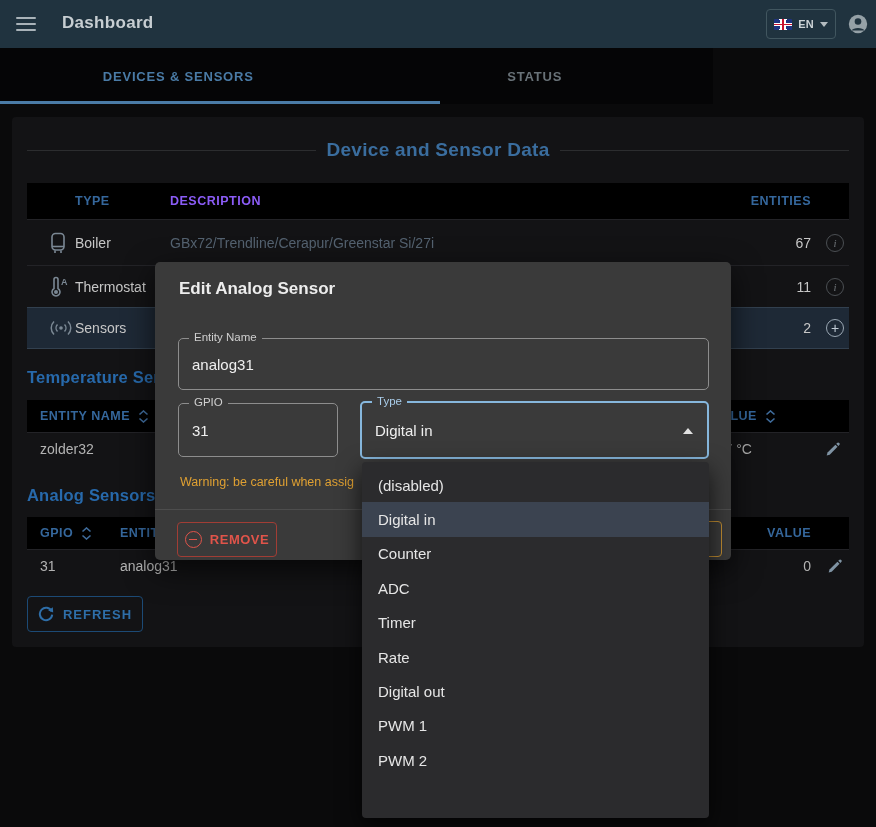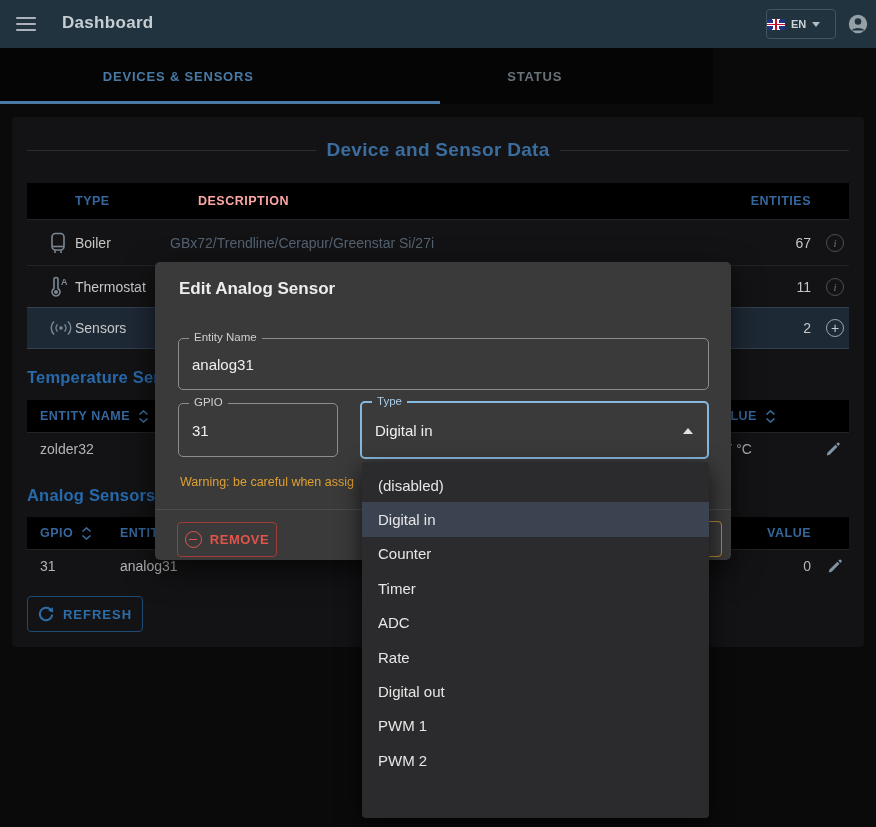--- a/index.html
+++ b/index.html
@@ -4,21 +4,21 @@
 <style>
   * { margin:0; padding:0; box-sizing:border-box; }
   html,body { width:876px; height:827px; background:#0a0a0b; font-family:"Liberation Sans",sans-serif; overflow:hidden; position:relative; }
   .abs { position:absolute; }
 
   
   .appbar { left:0; top:0; width:876px; height:48px; background:#20333f; }
   .hamburger { left:16px; top:17px; width:20px; height:14px; cursor:pointer; }
   .hamburger span { display:block; width:20px; height:2px; background:#a9b3b9; margin-bottom:4px; border-radius:1px; }
   .app-title { left:62px; top:13px; font-size:17px; font-weight:bold; color:#c7ced2; letter-spacing:.3px; }
-  .lang-btn { left:766px; top:9px; width:70px; height:30px; border:1px solid #41565f; border-radius:4px; display:flex; align-items:center; gap:6px; cursor:pointer; }
+  .lang-btn { left:766px; top:9px; width:70px; height:30px; border:1px solid #41565f; border-radius:4px; display:flex; align-items:center; justify-content:center; gap:6px; cursor:pointer; }
   .uk-flag { width:18px; height:11px; border-radius:1px;
     background:
       linear-gradient(to bottom, transparent 44%, #c8102e 44%, #c8102e 56%, transparent 56%),
       linear-gradient(to right, transparent 44%, #c8102e 44%, #c8102e 56%, transparent 56%),
       linear-gradient(to bottom, transparent 34%, #fff 34%, #fff 66%, transparent 66%),
       linear-gradient(to right, transparent 36%, #fff 36%, #fff 64%, transparent 64%),
       linear-gradient(63deg, transparent 44%, #fff 44%, #fff 56%, transparent 56%),
       linear-gradient(-63deg, transparent 44%, #fff 44%, #fff 56%, transparent 56%),
       #1f337e; }
   .lang-label { font-size:11px; font-weight:bold; color:#ccd3d6; }
@@ -144,21 +144,21 @@
 <div class="abs heading-row">
   <div class="line"></div>
   <div class="page-heading">Device and Sensor Data</div>
   <div class="line"></div>
 </div>
 
 <div class="abs" style="left:27px; top:183px; width:822px;">
   <div class="thead dev-grid" style="height:36px;">
     <div class="c-icon"></div>
     <div class="c-type">TYPE</div>
-    <div class="c-desc" style="color:#fca5a5;margin-left:28px;">DESCRIPTION</div>
+    <div class="c-desc" style="color:#8b5cf6;">DESCRIPTION</div>
     <div class="c-count">ENTITIES</div>
     <div class="c-action"></div>
   </div>
   <div class="trow dev-grid" style="height:46px;">
     <div class="c-icon">
       <svg width="20" height="22" viewBox="0 0 20 22">
           <g fill="none" stroke="#7b8894" stroke-width="1.6">
         <rect x="4" y="1.5" width="12" height="16.5" rx="3.5"></rect>
             <line x1="4" y1="14.5" x2="16" y2="14.5"></line>
         <line x1="7" y1="18.5" x2="7" y2="21"></line>
@@ -321,19 +321,19 @@
       </span>
     <span>REMOVE</span>
   </button>
   <button class="save-sliver"></button>
 </div>
 
 <div class="abs dropdown">
   <div class="option">(disabled)</div>
   <div class="option selected">Digital in</div>
   <div class="option">Counter</div>
+  <div class="option">ADC</div>
   <div class="option">Timer</div>
-  <div class="option">ADC</div>
   <div class="option">Rate</div>
   <div class="option">Digital out</div>
   <div class="option">PWM 1</div>
   <div class="option">PWM 2</div>
 </div>
 
 </body></html>

